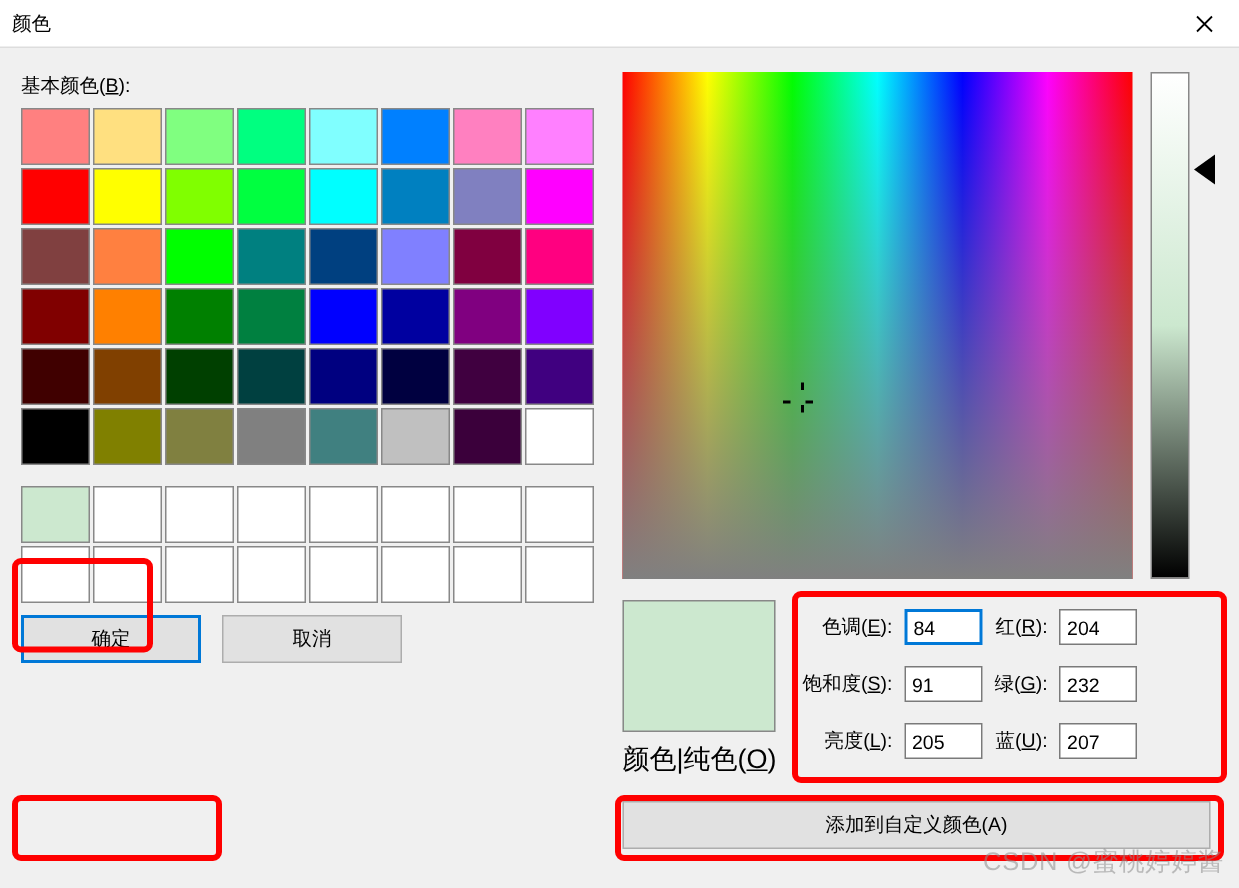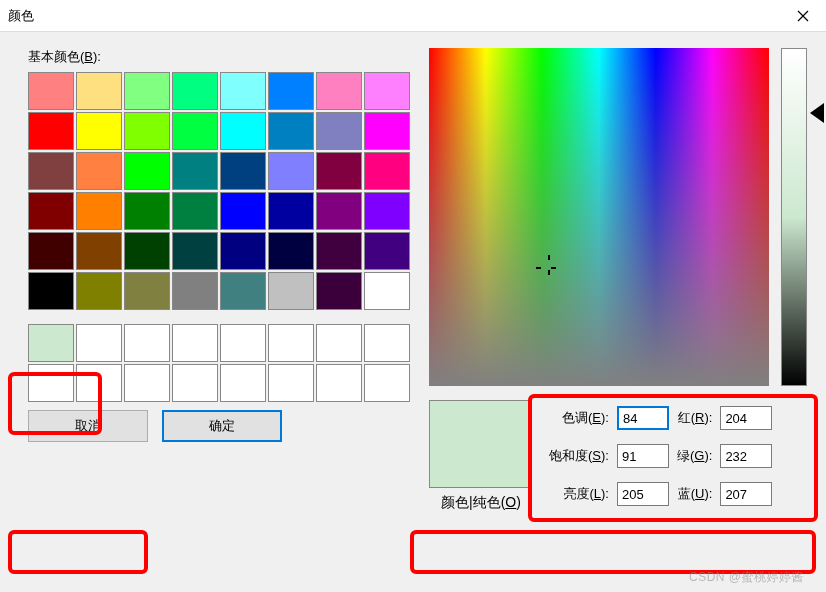--- a/index.html
+++ b/index.html
@@ -36,21 +36,21 @@
       width: 46px;
       height: 32px;
       display: flex;
       align-items: center;
       justify-content: center;
       font-size: 14px;
       cursor: pointer;
     }
     .dialog-body {
       display: flex;
-      padding: 16px 14px 12px 28px;
+      padding: 16px 14px 12px 14px;
       gap: 16px;
     }
     .left-pane {
       width: 385px;
     }
     .section-label {
       font-size: 13px;
       color: #000;
       margin-bottom: 6px;
     }
@@ -182,22 +182,22 @@
       top: 352px;
       left: 0;
       width: 102px;
       height: 88px;
       background: #cce8cf;
       border: 1px solid #888;
     }
     .preview-label {
       position: absolute;
       top: 446px;
-      left: 12px;
-      font-size: 14px;
+      left: 0;
+      font-size: 18px;
     }
     .field-grid {
       position: absolute;
       top: 358px;
       left: 120px;
       display: grid;
       grid-template-columns: auto 52px auto 52px;
       row-gap: 14px;
       column-gap: 8px;
       align-items: center;
@@ -244,23 +244,23 @@
       left: 410px;
       top: 530px;
       width: 406px;
       height: 44px;
       border: 4px solid #ff0000;
       border-radius: 6px;
       pointer-events: none;
     }
     .watermark {
       position: absolute;
-      right: 22px;
+      right: 10px;
       bottom: 6px;
-      font-size: 12px;
+      font-size: 17px;
       color: rgba(140,140,140,0.55);
       letter-spacing: 0.5px;
     }
   </style>
 </head>
 <body>
 
 <div class="titlebar">
   <span class="titlebar-text">颜色</span>
   <div class="close-btn">
@@ -340,22 +340,22 @@
         <div class="custom-swatch" style="background: rgb(255, 255, 255);"></div>
         <div class="custom-swatch" style="background: rgb(255, 255, 255);"></div>
         <div class="custom-swatch" style="background: rgb(255, 255, 255);"></div>
         <div class="custom-swatch" style="background: rgb(255, 255, 255);"></div>
         <div class="custom-swatch" style="background: rgb(255, 255, 255);"></div>
         <div class="custom-swatch" style="background: rgb(255, 255, 255);"></div>
       </div>
 
 
     <div class="bottom-buttons">
+      <button class="btn btn-ok">确定</button>
       <button class="btn">取消</button>
-      <button class="btn btn-ok">确定</button>
     </div>
   </div>
 
   <div class="right-pane">
     <div class="gradient-box">
       <div class="crosshair"></div>
     </div>
     <div class="lightness-strip"></div>
     <div class="lightness-pointer"></div>
 
@@ -374,20 +374,23 @@
       <input class="field-input" value="91" style="">
       <span class="field-label"><span>绿(</span><u>G</u><span>):</span></span>
       <input class="field-input" value="232" style="">
 
       <span class="field-label"><span>亮度(</span><u>L</u><span>):</span></span>
       <input class="field-input" value="205" style="">
       <span class="field-label"><span>蓝(</span><u>U</u><span>):</span></span>
       <input class="field-input" value="207" style="">
     </div>
 
+    <button class="add-button">
+      <span>添加到自定义颜色(A)</span>
+    </button>
   </div>
 </div>
 
 <div class="highlight-custom"></div>
 <div class="highlight-ok"></div>
 <div class="highlight-fields"></div>
 <div class="highlight-add"></div>
 
 <div class="watermark">CSDN @蜜桃婷婷酱</div>
 

